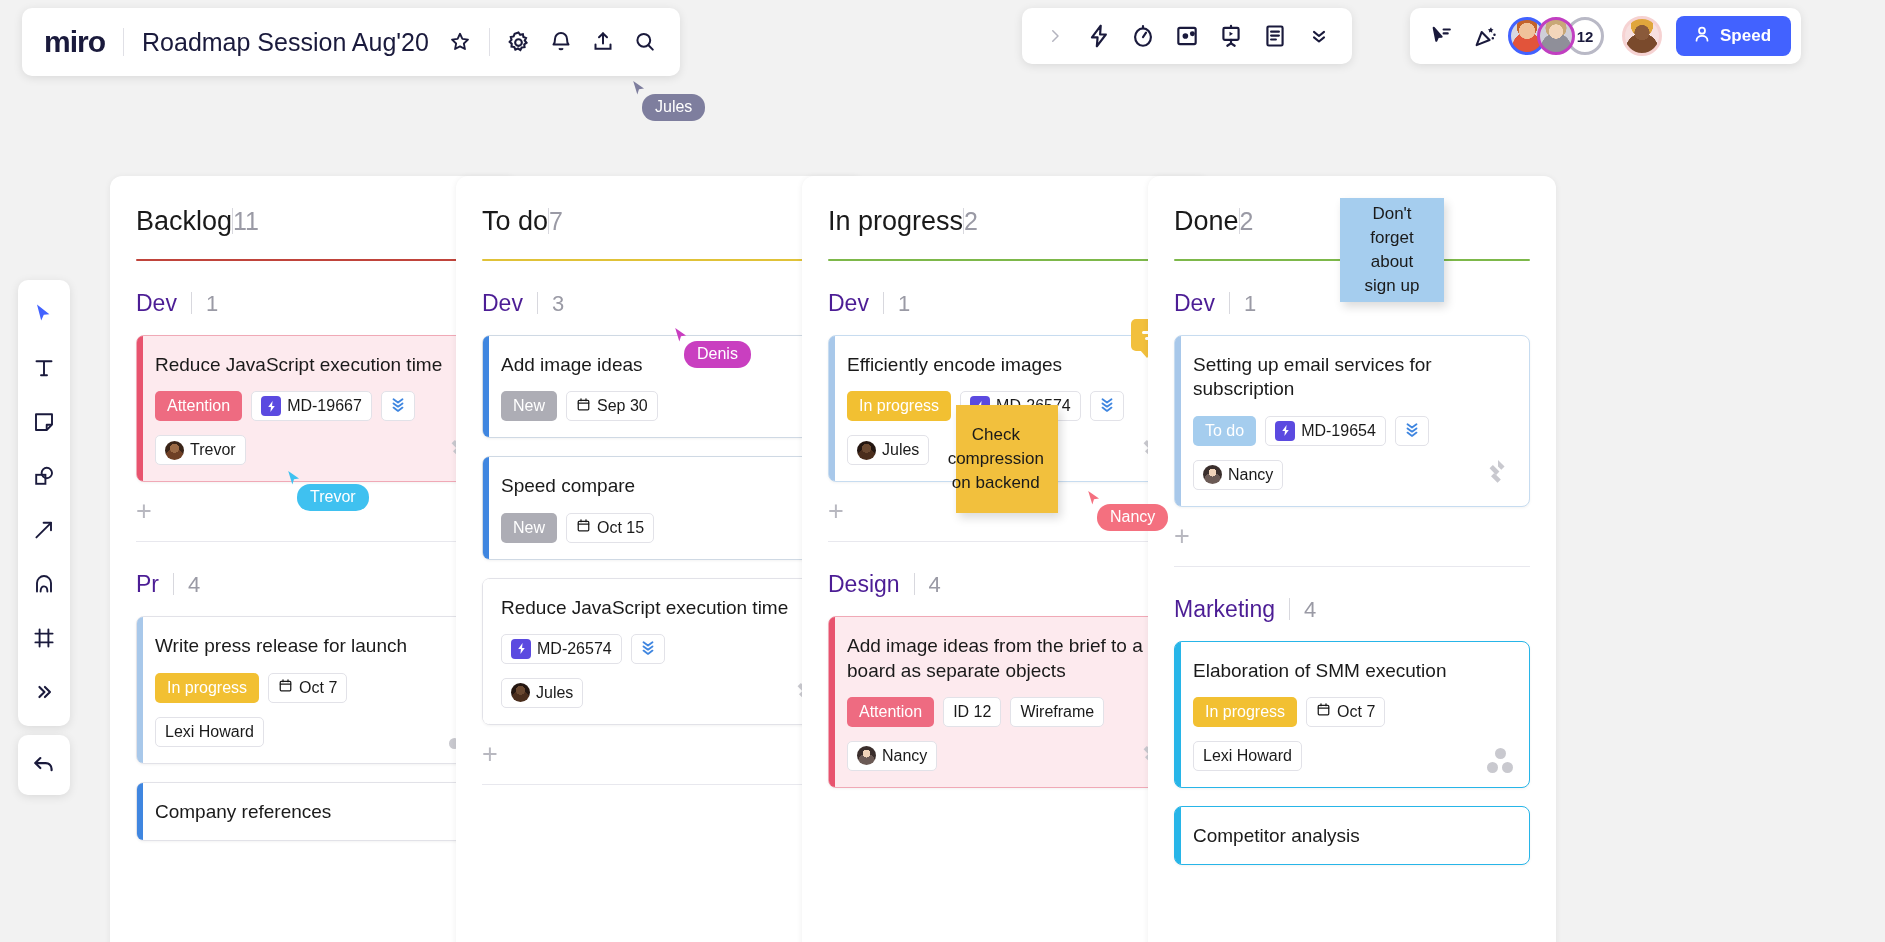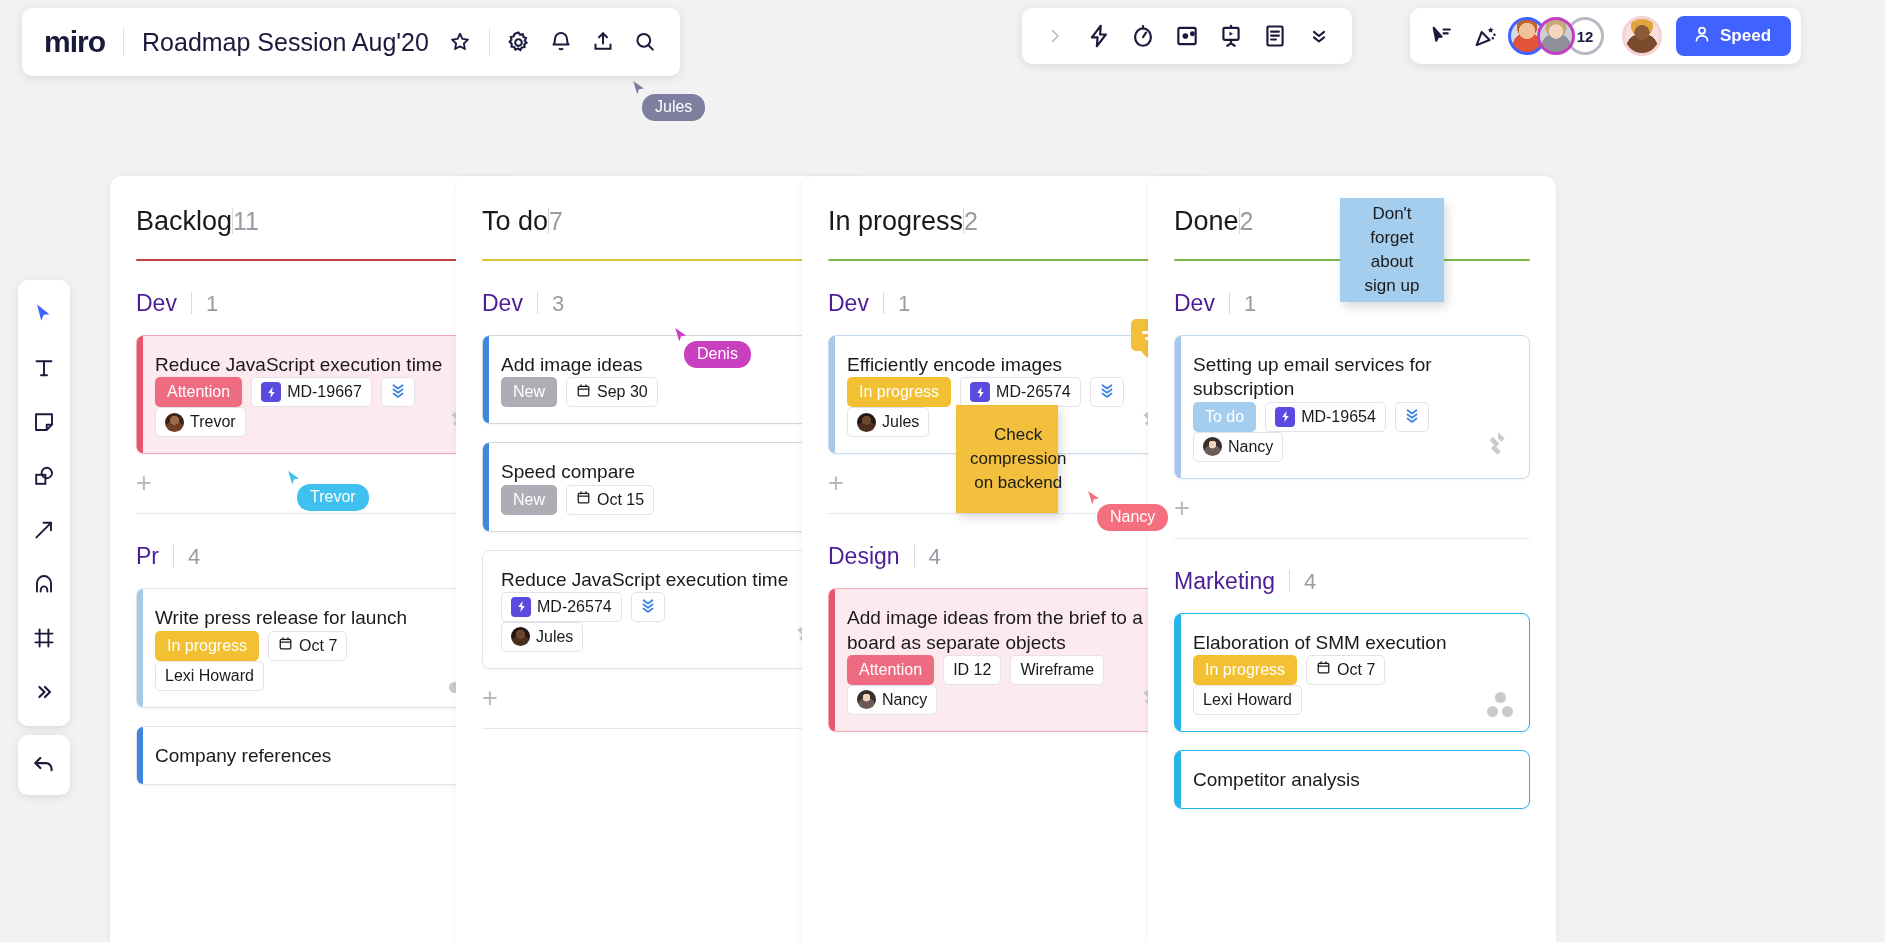--- a/index.html
+++ b/index.html
@@ -48,21 +48,21 @@
   .col-rule { height: 2px; margin-top: 22px; border-radius: 2px; }
 
   .sec-head { display: flex; align-items: baseline; gap: 14px; margin-top: 28px; }
   .sec-title { font-size: 23px; color: #4c1d95; }
   .sec-sep { width: 1px; height: 22px; background: #d8d8de; position: relative; top: 3px; }
   .sec-count { font-size: 22px; color: #9a9aa5; }
 
   .card { position: relative; border-radius: 8px; border: 1px solid #e2e2e8; background: #fff; padding: 17px 18px 16px 18px; margin-top: 18px; box-shadow: 0 1px 3px rgba(0,0,0,.05); }
   .card .accent { position: absolute; left: 0; top: 0; bottom: 0; width: 6px; border-radius: 8px 0 0 8px; }
   .card-title { font-size: 19px; line-height: 1.28; color: #1a1a1a; }
-  .chips { display: flex; align-items: center; gap: 9px; flex-wrap: wrap; }
+  .chips { display: flex; align-items: center; gap: 9px; flex-wrap: wrap; margin-top: 14px; }
   .chip { border: 1px solid #e2e2e8; border-radius: 5px; background: #fff; height: 30px; display: flex; align-items: center; gap: 6px; padding: 0 9px; font-size: 16px; color: #1a1a1a; white-space: nowrap; }
   .chip-solid { border: none; border-radius: 5px; height: 30px; display: flex; align-items: center; padding: 0 12px; font-size: 16px; color: #fff; }
   .chip-av { width: 19px; height: 19px; border-radius: 50%; background-size: cover; flex: none; }
   .jira { width: 20px; height: 20px; border-radius: 4px; background: #5b4ae0; display: flex; align-items: center; justify-content: center; flex: none; }
   .addrow { position: relative; margin-top: 16px; }
   .plus { font-size: 27px; color: #b8b8c0; line-height: 1; cursor: pointer; }
   .hr { height: 1px; background: #e8e8ee; margin-top: 16px; }
 
   .corner-logo { position: absolute; right: 16px; bottom: 14px; }
 
@@ -573,21 +573,21 @@
         <div class="card" style="background:#ffffff;border-color:#27b5e8">
           <div class="accent" style="background:#27b5e8"></div>
           <div class="card-title">Competitor analysis</div>
         </div>
       </div>
     </div>
 
 <div class="sticky" style="left: 1340px; top: 198px; width: 104px; height: 104px; background: rgb(165, 205, 238); display: flex; align-items: center; justify-content: center;">
       <span>Don't forget about sign up</span>
     </div>
-    <div class="sticky" style="left: 956px; top: 405px; width: 102px; height: 108px; background: rgb(242, 192, 61); display: flex; align-items: center; justify-content: flex-start;">
+    <div class="sticky" style="left: 956px; top: 405px; width: 102px; height: 108px; background: rgb(242, 192, 61); display: flex; align-items: center; justify-content: flex-end;">
       <span>Check compression on backend</span>
     </div>
     <div class="cursor" style="left: 630px; top: 78px; width: 120px; height: 46px;">
       <span class="arrow"><svg width="22" height="24" viewBox="0 0 24 24">
           <path d="M3.5 2.2l11.8 8.2-5.5.8-1.8 5.6z" fill="#7e7e9e"></path>
         </svg></span>
       <span class="tag" style="background:#7e7e9e">Jules</span>
     </div>
     <div class="cursor" style="left: 285px; top: 468px; width: 120px; height: 46px;">
       <span class="arrow"><svg width="22" height="24" viewBox="0 0 24 24">

